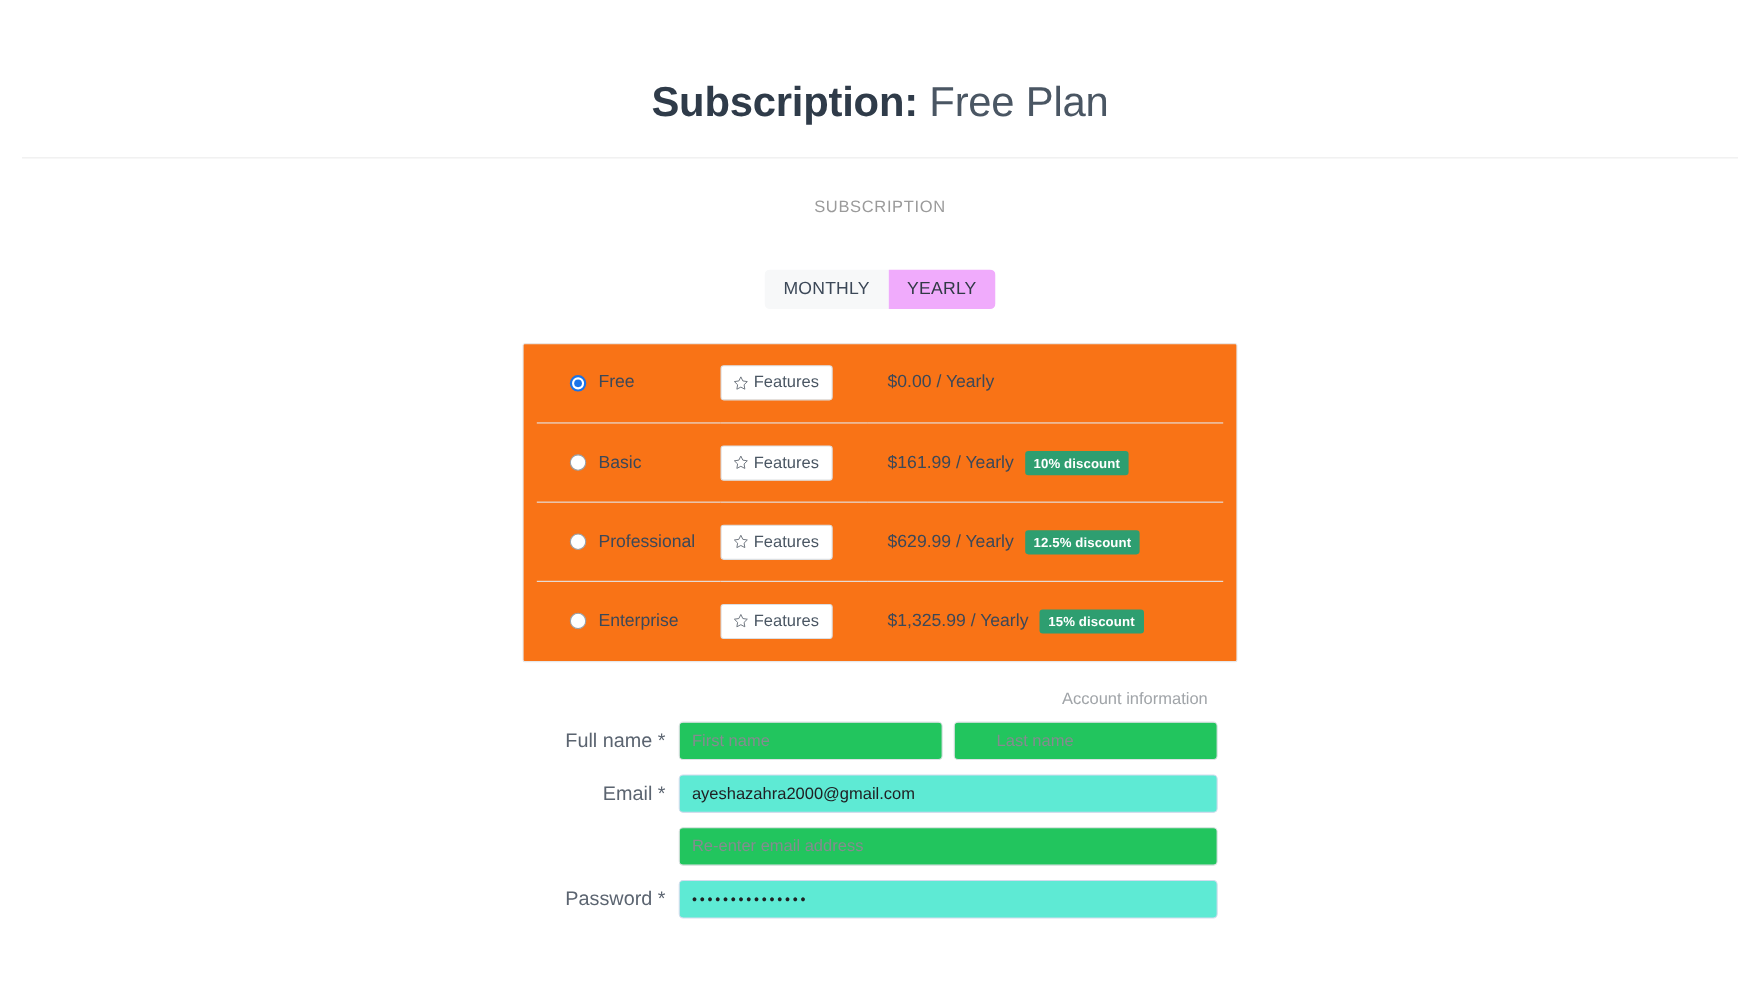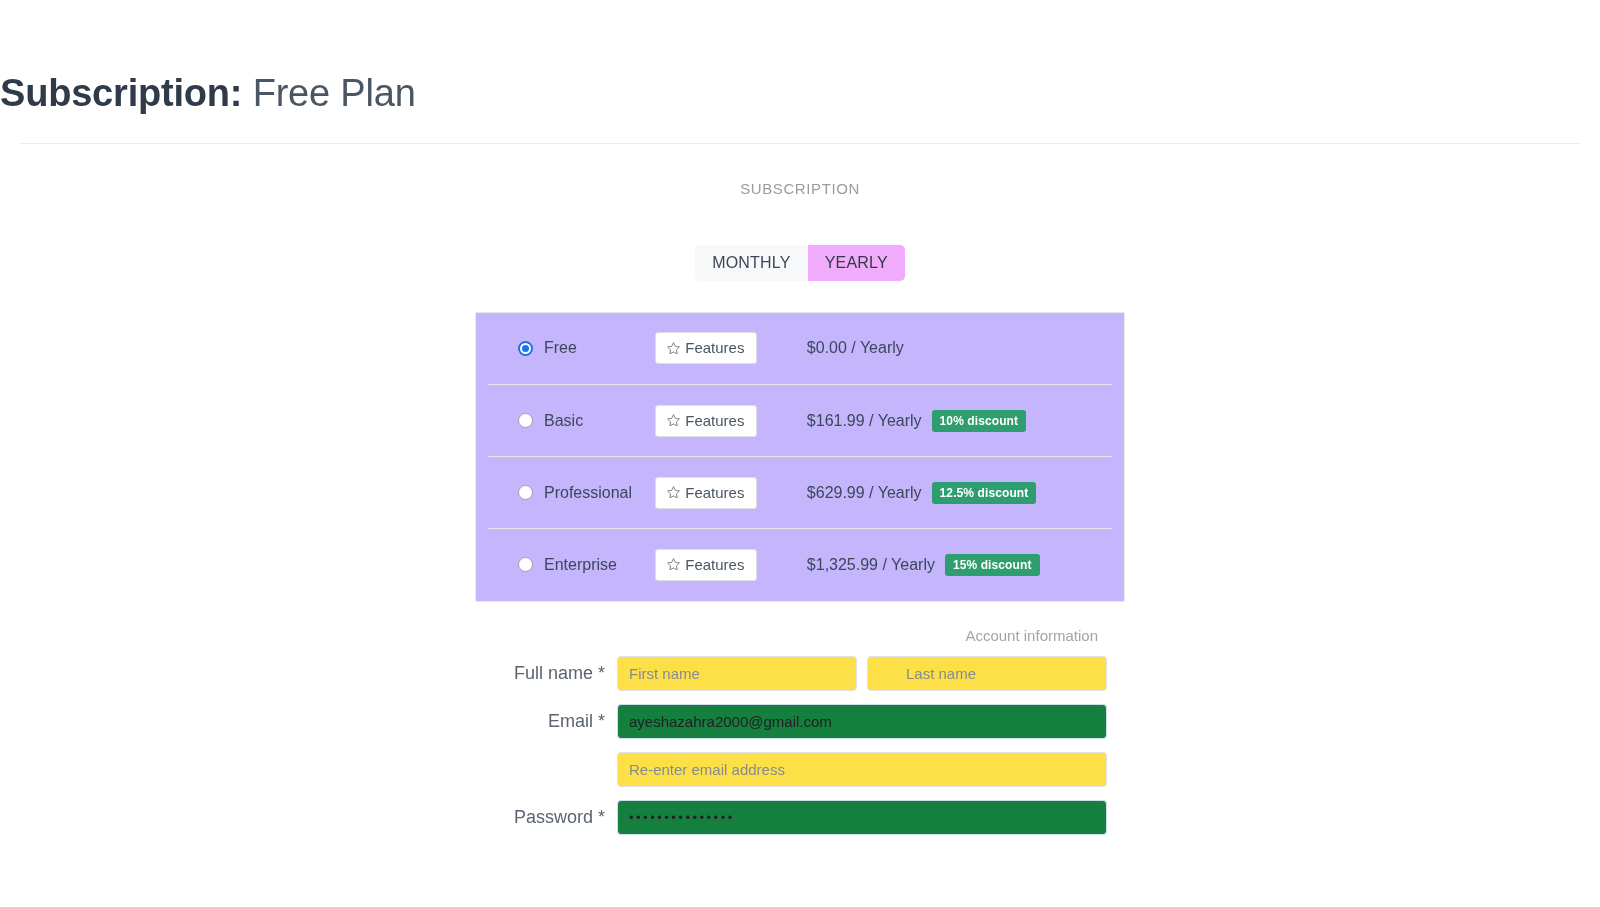--- a/index.html
+++ b/index.html
@@ -8,20 +8,21 @@
     width: 1600px; height: 907px;
     background: #ffffff;
     font-family: "Liberation Sans", sans-serif;
     overflow: hidden;
   }
 
   .page { position: relative; width: 1600px; height: 907px; background: #fff; }
 
   
   .page-title {
+    text-align: center;
     font-size: 38px;
     line-height: 1.2;
     color: #3c4858;
     padding-top: 46px;
     font-weight: 400;
     letter-spacing: -0.2px;
   }
   .page-title .strong { font-weight: 700; color: #2f3b49; }
   .page-title .light  { font-weight: 400; color: #4a5663; }
 
@@ -67,21 +68,21 @@
     letter-spacing: 0.2px;
     border: none;
     font-family: inherit;
   }
   .toggle-opt.active { background: #f0abfc; color: #303a45; }
 
   
   .plans-wrap { display: flex; justify-content: center; margin-top: 31px; }
   .plans-box {
     width: 650px;
-    background: #c4b5fd;
+    background: #f97316;
     border: 1px solid #e6e8ea;
     border-radius: 2px;
     padding: 0 12px;
   }
   .plans-table { width: 100%; border-collapse: collapse; }
   .plans-table td {
     padding: 0;
     vertical-align: middle;
     height: 72px;
     border-bottom: 1px solid #e4e6e8;
@@ -153,30 +154,30 @@
     text-align: right;
     padding-right: 12px;
     font-size: 18px;
     color: #5b6470;
     flex: 0 0 auto;
   }
 
   .field {
     border: 1px solid #dfe1e5;
     border-radius: 4px;
-    background: #fde047;
+    background: #22c55e;
     height: 35px;
     font-size: 15px;
     color: #3c4858;
     padding: 0 11px;
     font-family: inherit;
     outline: none;
   }
   .field::placeholder { color: #868b90; }
-  .field.autofill { background: #15803d; border-color: #d3dced; color: #202124; }
+  .field.autofill { background: #5eead4; border-color: #d3dced; color: #202124; }
   .field-first { width: 240px; }
   .field-last  { width: 240px; margin-left: 10px; padding-left: 38px; }
   .field-wide  { width: 490px; }
 
   .pw-dots {
     display: flex; align-items: center;
     letter-spacing: 2.5px;
     font-size: 13px;
     color: #111;
   }

